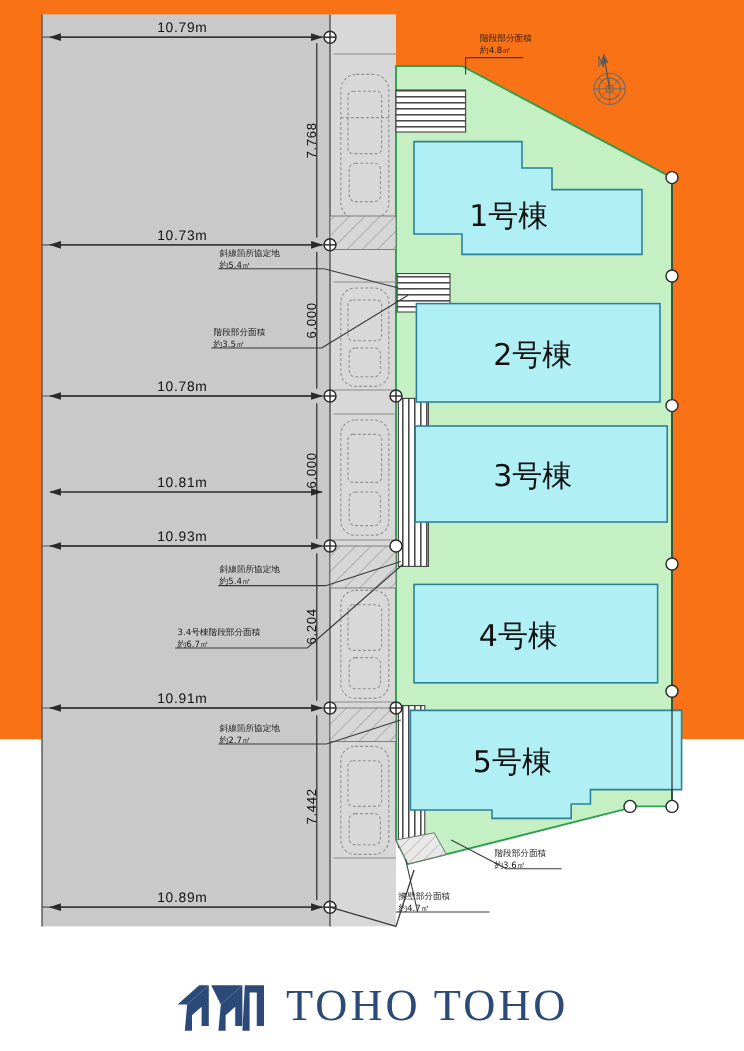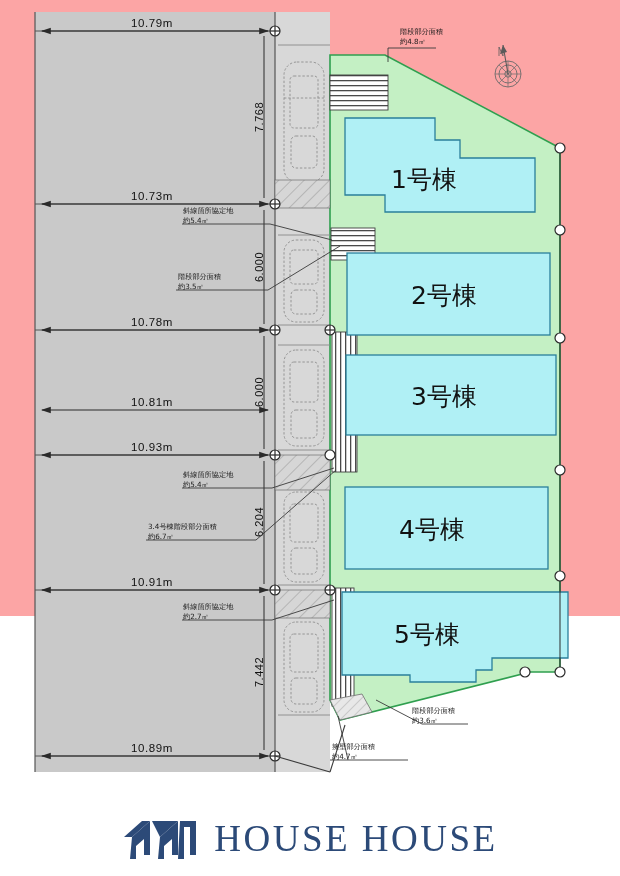--- a/index.html
+++ b/index.html
@@ -1,18 +1,18 @@
 <!DOCTYPE html>
 <html><head>
 <meta charset="utf-8">
 <style>
   html,body{margin:0;padding:0;background:#ffffff;}
   body{width:620px;height:876px;overflow:hidden;
        font-family:"Liberation Sans","DejaVu Sans",sans-serif;}
-  #stage{position:relative;width:620px;height:616px;background:#fca5a5;}
+  #stage{position:relative;width:620px;height:616px;background:#f97316;}
   #plan{position:absolute;left:0;top:0;width:620px;height:800px;}
   #logoWrap{position:absolute;left:0;top:800px;width:620px;height:76px;
             display:flex;align-items:center;justify-content:center;gap:14px;}
   #logoMark{width:78px;height:46px;flex:0 0 auto;}
   #logoText{font-family:"Liberation Serif","DejaVu Serif",serif;
             font-size:37px;letter-spacing:2.5px;color:#2c4a78;
             font-weight:400;line-height:1;white-space:nowrap;}
 </style>
 </head>
 <body>
@@ -320,16 +320,16 @@
   <div id="logoWrap">
     <svg id="logoMark" viewBox="0 0 78 46">
       <g fill="#2c4a78">
         <polygon points="2,22 20,6 28,6 10,22"></polygon>
         <polygon points="10,22 28,6 28,40 22,40 22,24 14,31 14,44 8,44"></polygon>
         <polygon points="30,6 48,6 56,6 38,22"></polygon>
         <polygon points="38,22 56,6 56,40 50,40 50,24 42,31 42,44 36,44"></polygon>
         <polygon points="58,6 74,6 74,40 68,40 68,12 62,12 62,44 56,44"></polygon>
       </g>
     </svg>
-    <div id="logoText">HOUSE HOUSE</div>
+    <div id="logoText">TOHO TOHO</div>
   </div>
 
 </div>
 
 </body></html>

